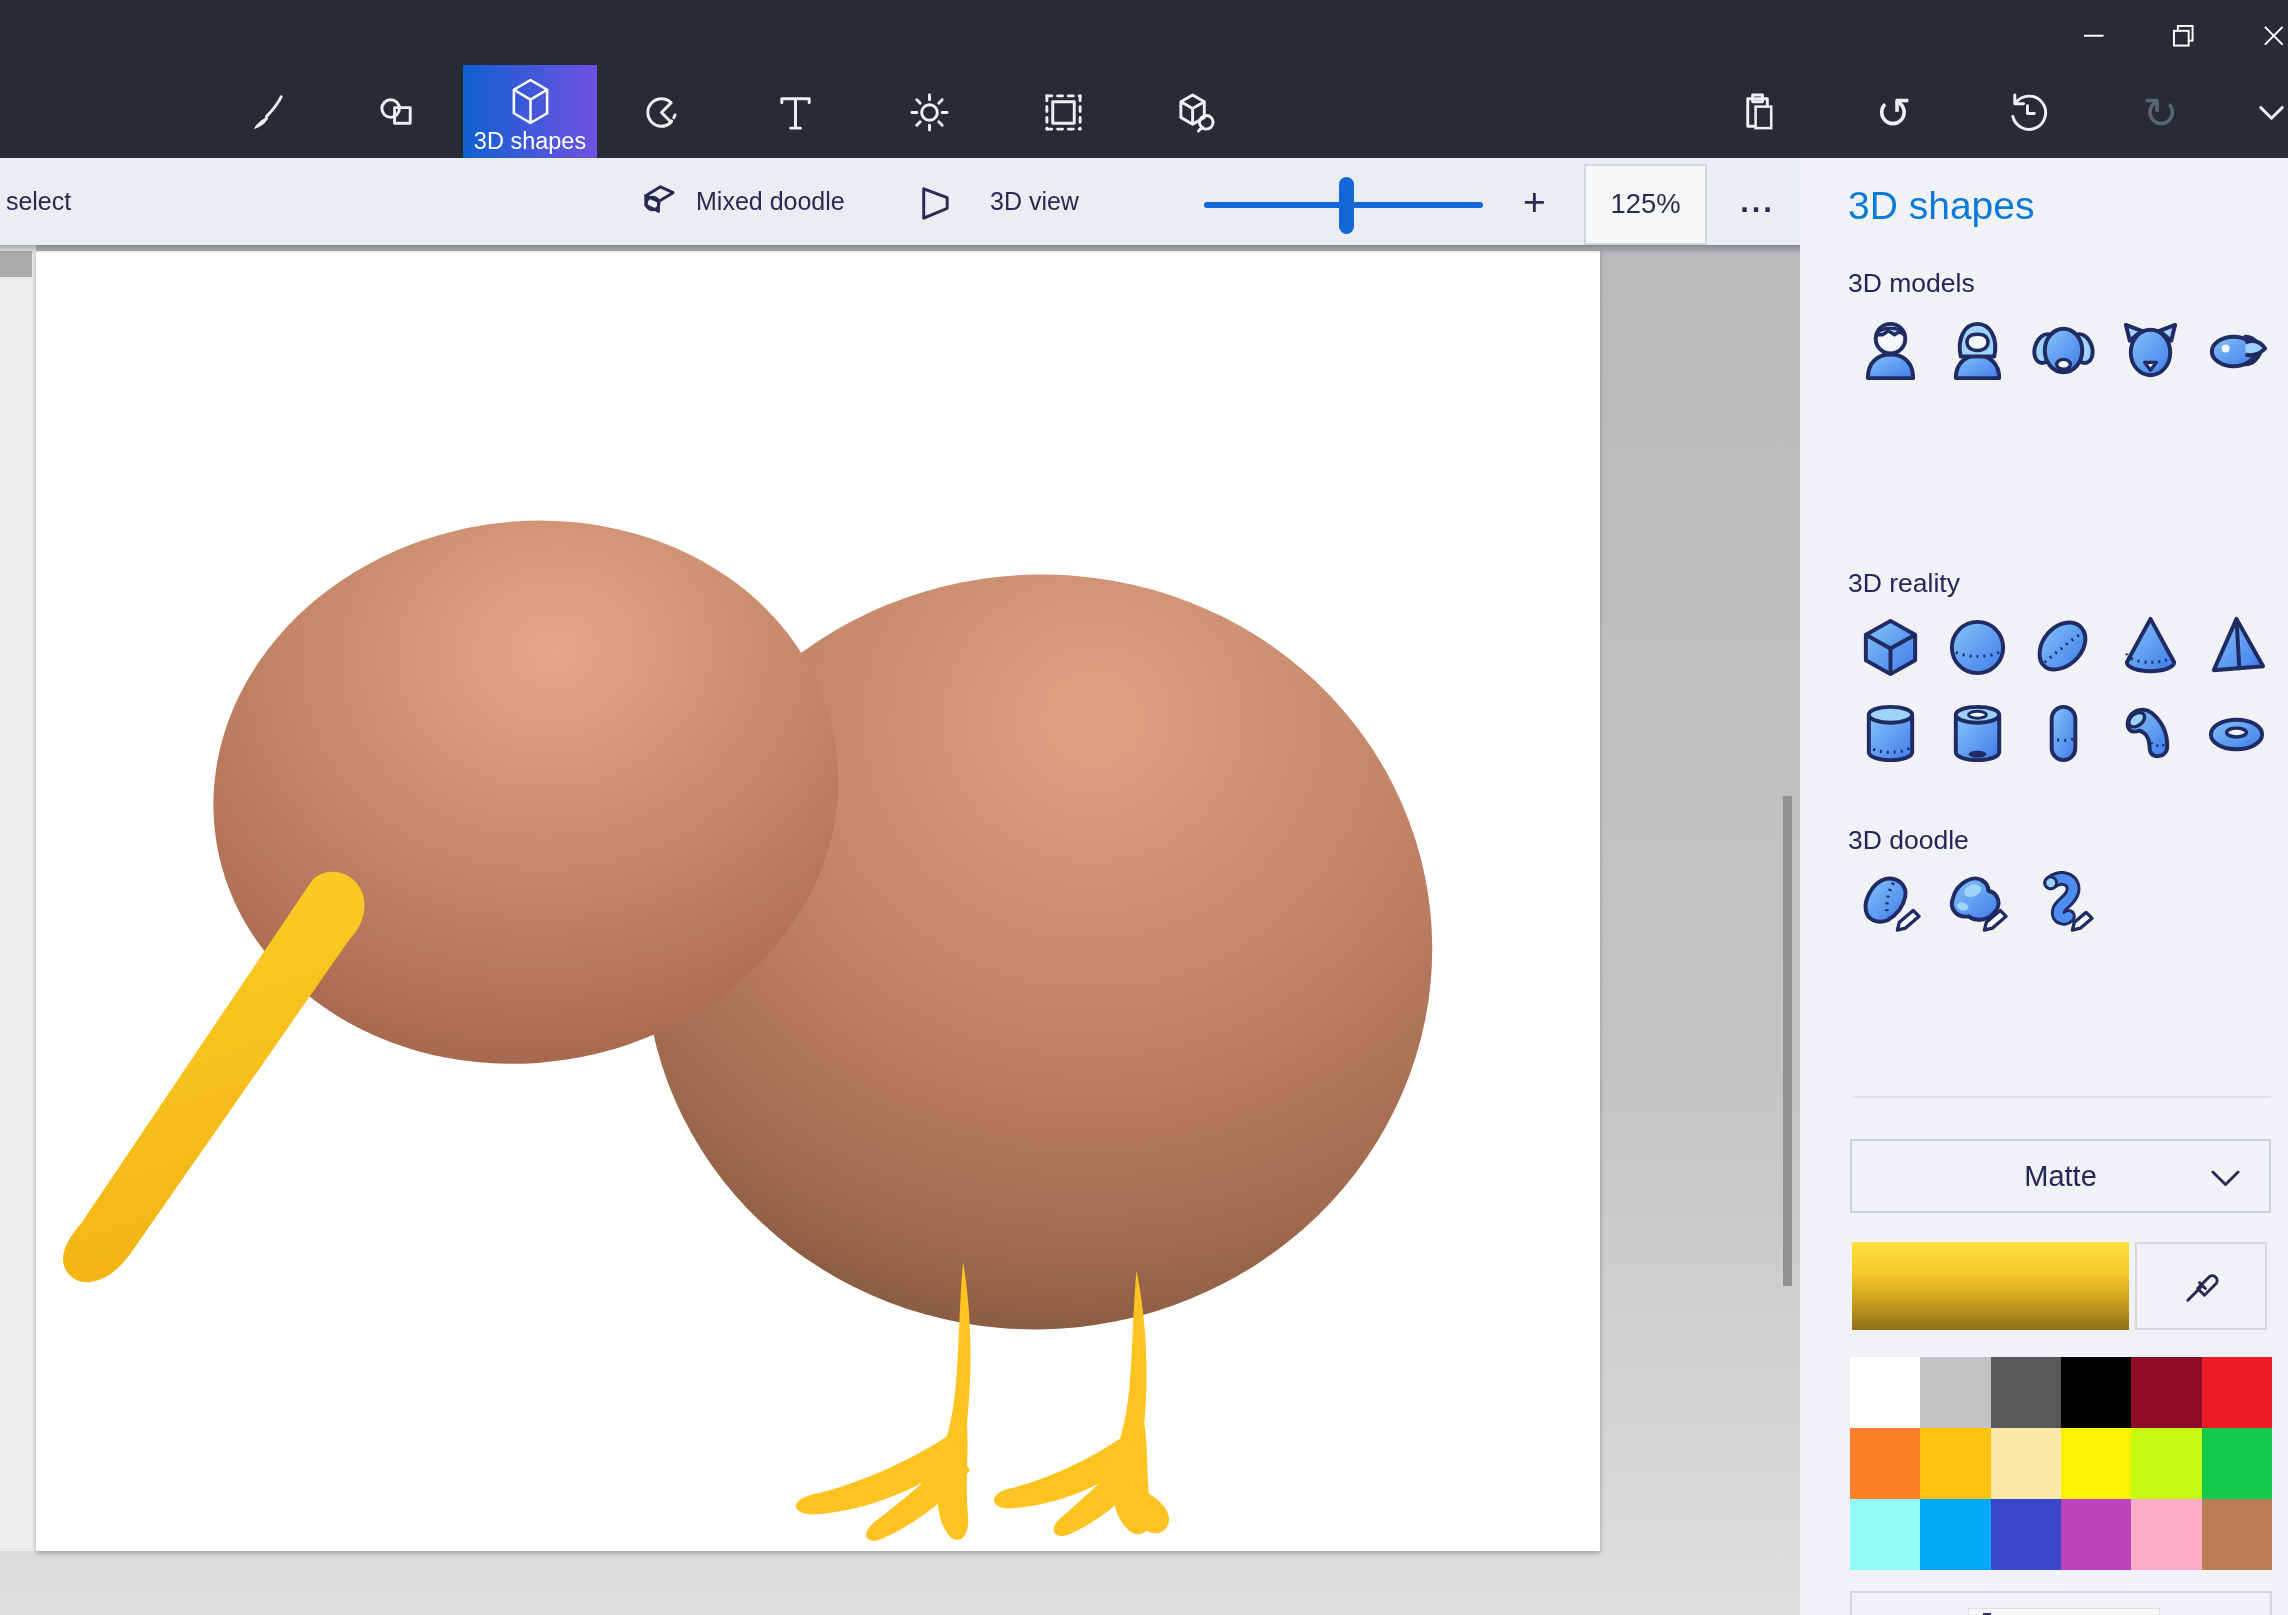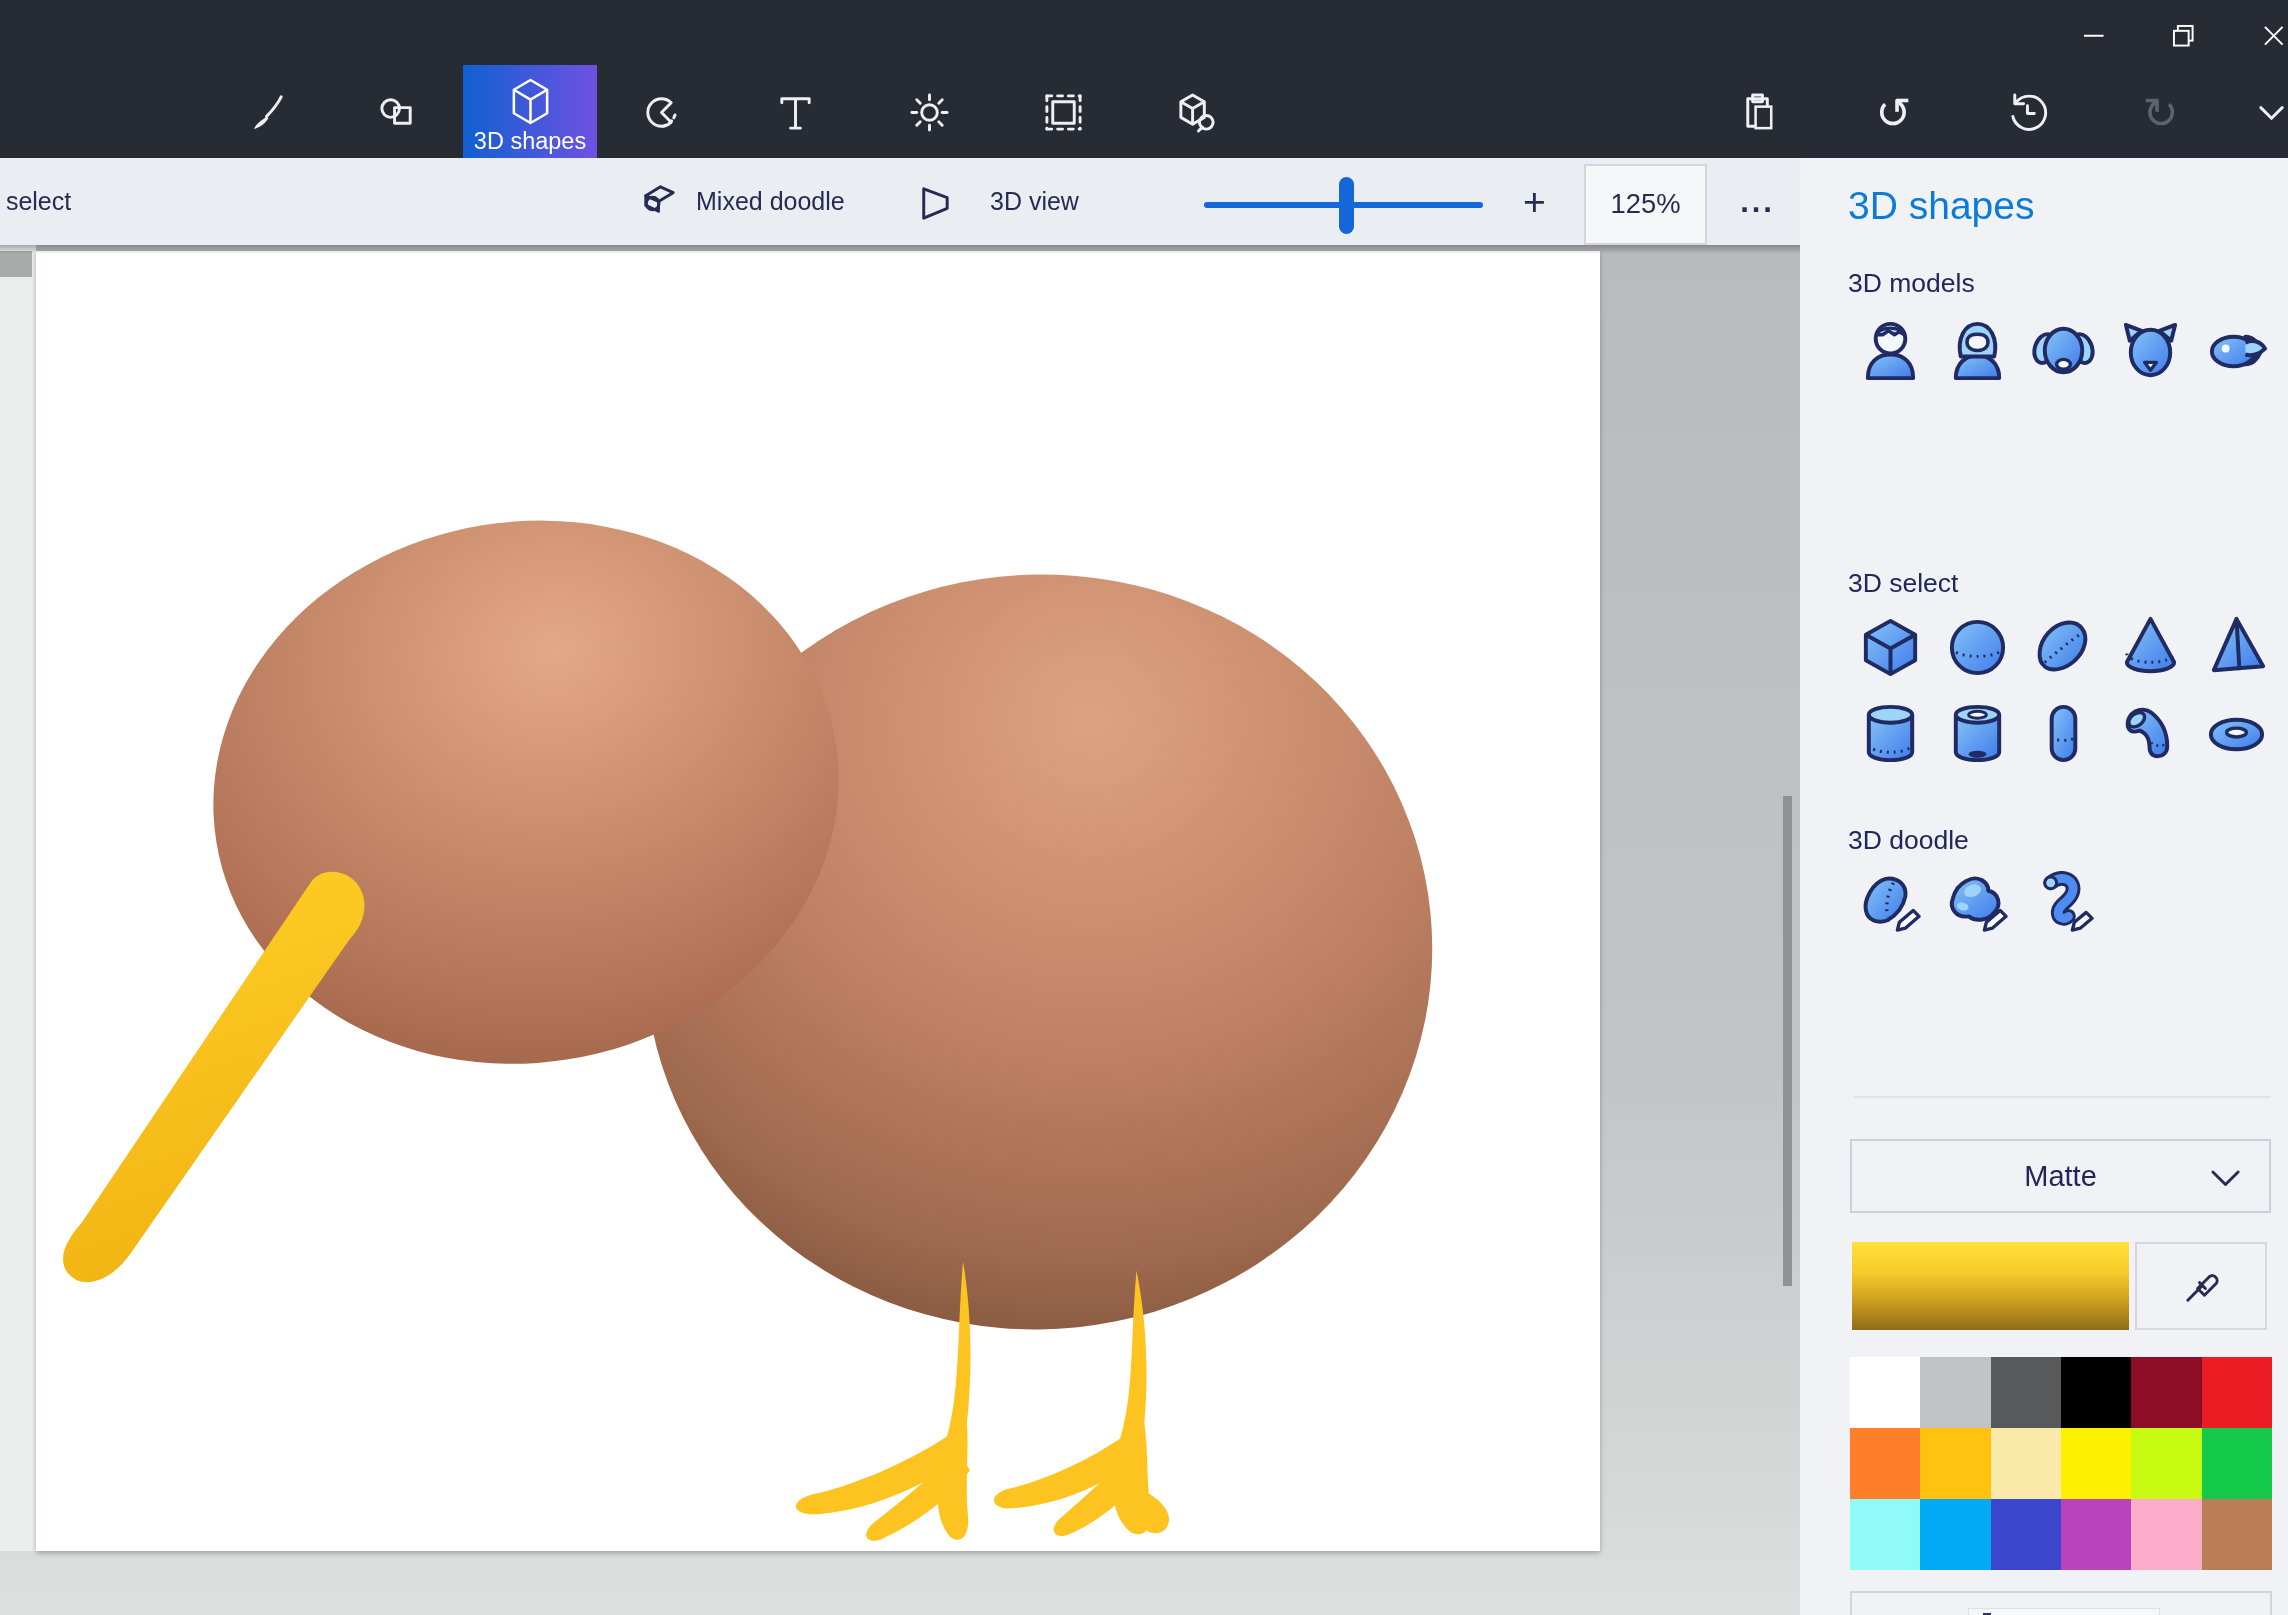--- a/index.html
+++ b/index.html
@@ -312,21 +312,21 @@
       </svg>
       <svg class="pic" viewBox="0 0 70 70">
         <path d="M6 34 C10 24 16 20 22 20 L18 34 L22 48 C16 48 10 44 6 34 Z" fill="url(#bg1)" stroke="#202a63" stroke-width="4" stroke-linejoin="round" transform="translate(44,0) scale(-1,1) translate(-22,0)"></path>
         <ellipse cx="32" cy="35" rx="22" ry="15" fill="url(#bg1)" stroke="#202a63" stroke-width="4"></ellipse>
         <path d="M44 26 C54 22 60 26 64 32 C58 38 50 40 44 38" fill="#9fd4fa" stroke="#202a63" stroke-width="4" stroke-linejoin="round"></path>
         <circle cx="24" cy="32" r="4" fill="#f4f8fd"></circle>
       </svg>
     </div>
 
 
-    <div class="seclabel" style="top:410px;">3D select</div>
+    <div class="seclabel" style="top:410px;">3D reality</div>
 
     <div class="icrow" style="left:56px; top:455px;">
       <svg class="pic" viewBox="0 0 70 70">
         <path d="M35 8 L60 22 V48 L35 62 L10 48 V22 Z" fill="url(#bg1)" stroke="#202a63" stroke-width="4" stroke-linejoin="round"></path>
         <path d="M10 22 L35 36 L60 22 M35 36 V62" fill="none" stroke="#202a63" stroke-width="4" stroke-linejoin="round"></path>
       </svg>
       <svg class="pic" viewBox="0 0 70 70">
         <circle cx="35" cy="35" r="26" fill="url(#bg1)" stroke="#202a63" stroke-width="4"></circle>
         <path d="M9 35 A26 9 0 0 0 61 35" fill="none" stroke="#202a63" stroke-width="3" stroke-dasharray="2 5"></path>
       </svg>

